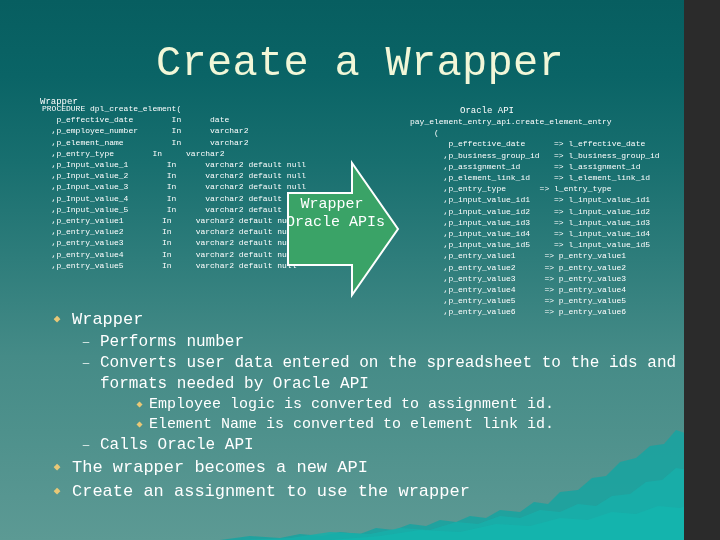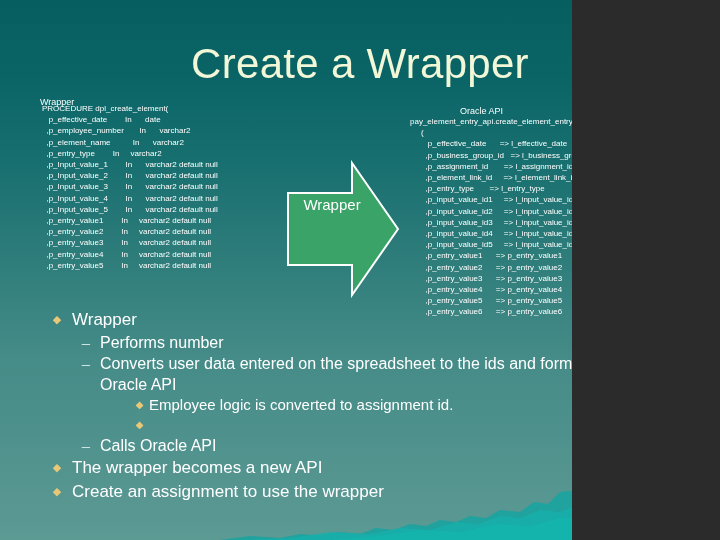--- a/index.html
+++ b/index.html
@@ -2,24 +2,24 @@
 <html><head>
 <meta charset="utf-8">
 <style>
   html, body {
     margin: 0;
     padding: 0;
     background: #2b2b2b;
   }
   #slide {
     position: relative;
-    width: 572px;
+    width: 684px;
     height: 540px;
     overflow: hidden;
-    font-family: Liberation Sans, sans-serif;
+    font-family: Liberation Mono, monospace;
     background: linear-gradient(180deg,
         #075e60 0%,
         #0a6466 14%,
         #186f6f 30%,
         #2e7d7b 48%,
         #458b87 66%,
         #4e918c 80%,
         #579691 92%,
         #5c9a94 100%);
   }
@@ -181,20 +181,21 @@
        ,p_entry_value4      =&gt; p_entry_value4
        ,p_entry_value5      =&gt; p_entry_value5
        ,p_entry_value6      =&gt; p_entry_value6</div>
 
   <div id="arrow-wrap">
     <svg width="114" height="138" viewBox="0 0 114 138">
       <path d="M2,33 L66,33 L66,3 L112,69 L66,135 L66,105 L2,105 Z" fill="#3aa367" stroke="#ffffff" stroke-width="2" stroke-linejoin="miter"></path>
     </svg>
     <div id="arrow-text">
       <div>Wrapper</div>
+      <div>Oracle APIs</div>
     </div>
   </div>
 
   <div id="bullets">
       <div class="b-row lvl1">
         <span class="marker">◆</span>
         <span class="btext">Wrapper</span>
       </div>
       <div class="b-row lvl2">
         <span class="marker">–</span>
@@ -203,20 +204,21 @@
       <div class="b-row lvl2">
         <span class="marker">–</span>
         <span class="btext">Converts user data entered on the spreadsheet to the ids and formats needed by Oracle API</span>
       </div>
       <div class="b-row lvl3">
         <span class="marker">◆</span>
         <span class="btext">Employee logic is converted to assignment id.</span>
       </div>
       <div class="b-row lvl3">
         <span class="marker">◆</span>
+        <span class="btext">Element Name is converted to element link id.</span>
       </div>
       <div class="b-row lvl2">
         <span class="marker">–</span>
         <span class="btext">Calls Oracle API</span>
       </div>
       <div class="b-row lvl1">
         <span class="marker">◆</span>
         <span class="btext">The wrapper becomes a new API</span>
       </div>
       <div class="b-row lvl1">

